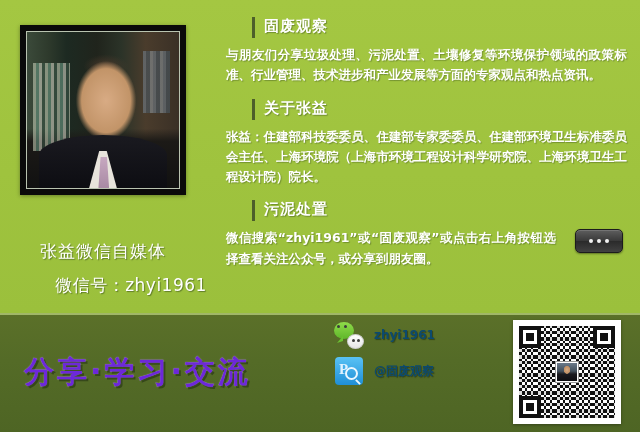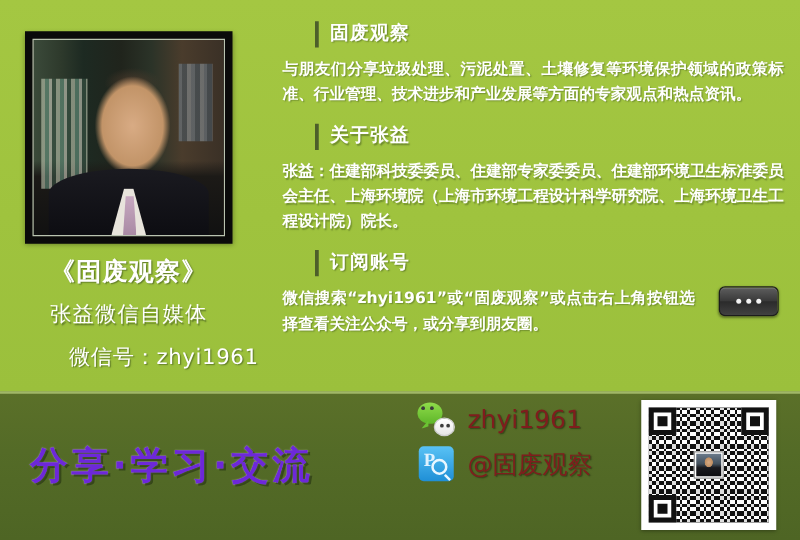--- a/index.html
+++ b/index.html
@@ -71,21 +71,21 @@
       background:linear-gradient(180deg,#5b7029 0%,#546b27 40%,#4e6524 100%);}
   #sep{position:absolute;left:0;top:313px;width:640px;height:2px;background:#b8cf7d;opacity:.75;}
 
   #slogan{position:absolute;left:24px;top:352px;font-size:30px;font-weight:bold;color:#6d28d9;
       letter-spacing:3px;white-space:nowrap;
       text-shadow:2px 2px 0 rgba(20,30,10,.45), 0 0 1px rgba(255,255,255,.6);}
 
   #social{position:absolute;left:334px;top:318px;width:160px;}
   .srow{display:flex;align-items:center;height:34px;margin-bottom:2px;}
   .sicon{width:30px;height:30px;margin-right:10px;flex:0 0 30px;position:relative;}
-  .slabel{font-size:20px;font-weight:normal;color:#7f1d1d;white-space:nowrap;
+  .slabel{font-size:12px;font-weight:bold;color:#0c4a6e;white-space:nowrap;
       text-shadow:1px 1px 1px rgba(20,30,10,.5);}
 
   
   .ic-wechat .b1{position:absolute;left:0;top:2px;width:20px;height:17px;border-radius:50%;
       background:linear-gradient(180deg,#8fdc4a,#5fb62a);}
   .ic-wechat .b1:after{content:"";position:absolute;left:3px;bottom:-4px;width:6px;height:7px;
       background:#6cc233;clip-path:polygon(0 100%,100% 0,100% 70%);}
   .ic-wechat .b2{position:absolute;right:0;bottom:1px;width:17px;height:15px;border-radius:50%;
       background:linear-gradient(180deg,#ffffff,#e6e6e6);border:1px solid #cfcfcf;box-sizing:border-box;}
   .ic-wechat .e{position:absolute;width:3px;height:3px;border-radius:50%;background:#3c3c3c;}
@@ -143,21 +143,20 @@
       <div id="photo">
         <div id="shelf"></div>
         <div id="shelf2"></div>
         <div id="suit"></div>
         <div id="shirt"></div>
         <div id="tie"></div>
       </div>
     </div>
   </div>
 
-  <div class="caption" id="cap1">《固废观察》</div>
   <div class="caption" id="cap2">张益微信自媒体</div>
   <div class="caption" id="cap3">微信号：zhyi1961</div>
 
   <div id="sections">
 
     <div class="section" id="sec1">
       <div class="sec-head">
         <span class="sec-bar"></span>
         <span class="sec-title">固废观察</span>
       </div>
@@ -168,21 +167,21 @@
       <div class="sec-head">
         <span class="sec-bar"></span>
         <span class="sec-title">关于张益</span>
       </div>
       <div class="sec-body">张益：住建部科技委委员、住建部专家委委员、住建部环境卫生标准委员会主任、上海环境院（上海市环境工程设计科学研究院、上海环境卫生工程设计院）院长。</div>
     </div>
 
     <div class="section" id="sec3">
       <div class="sec-head">
         <span class="sec-bar"></span>
-        <span class="sec-title">订阅账号</span>
+        <span class="sec-title">污泥处置</span>
       </div>
       <div class="sec-body">微信搜索“zhyi1961”或“固废观察”或点击右上角按钮选择查看关注公众号，或分享到朋友圈。</div>
       <div id="more-button">
         <i></i>
         <i></i>
         <i></i>
       </div>
     </div>
 
   </div>

